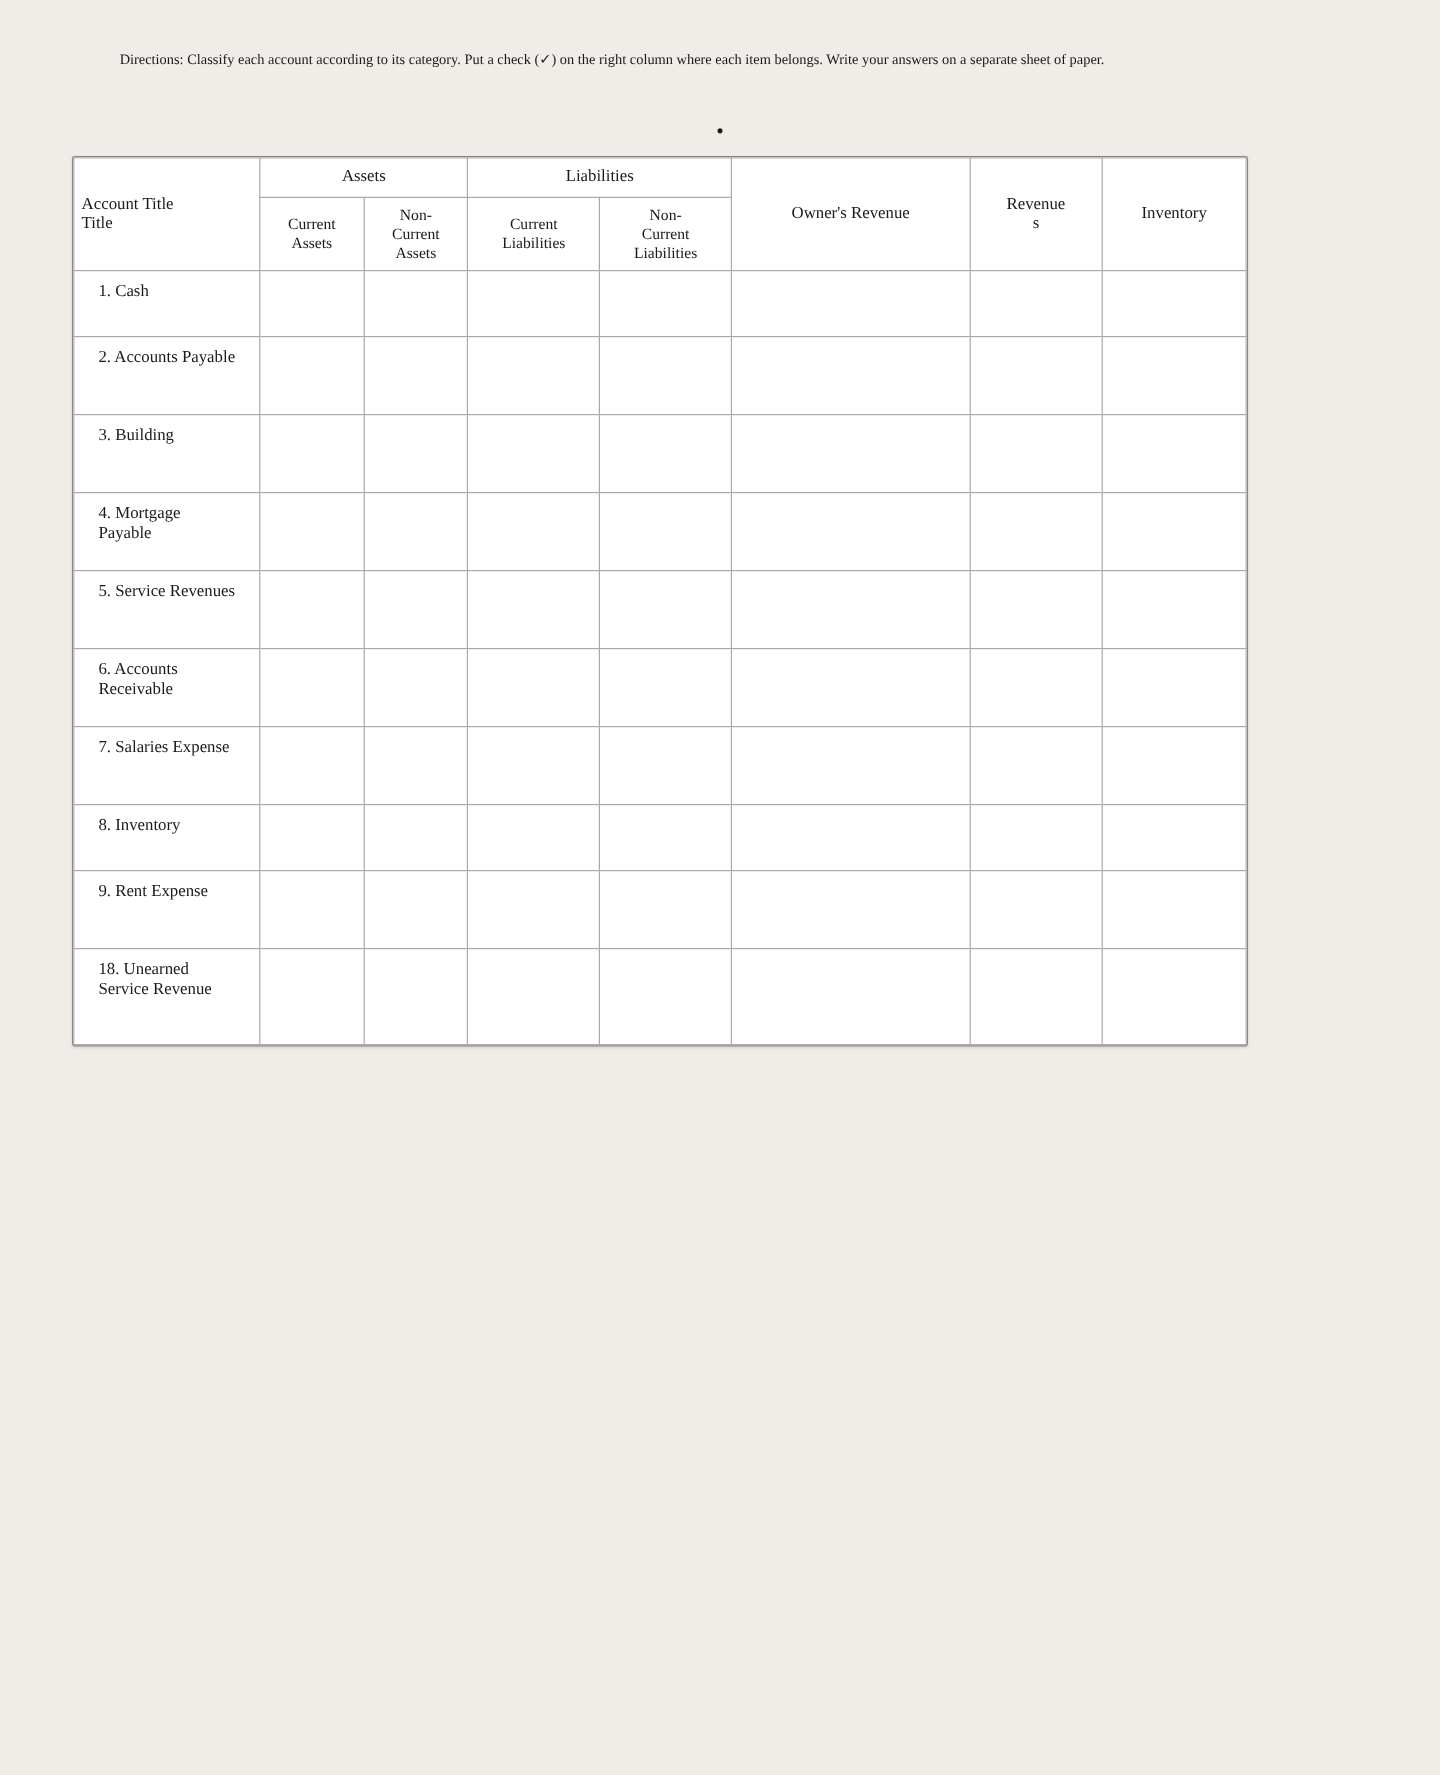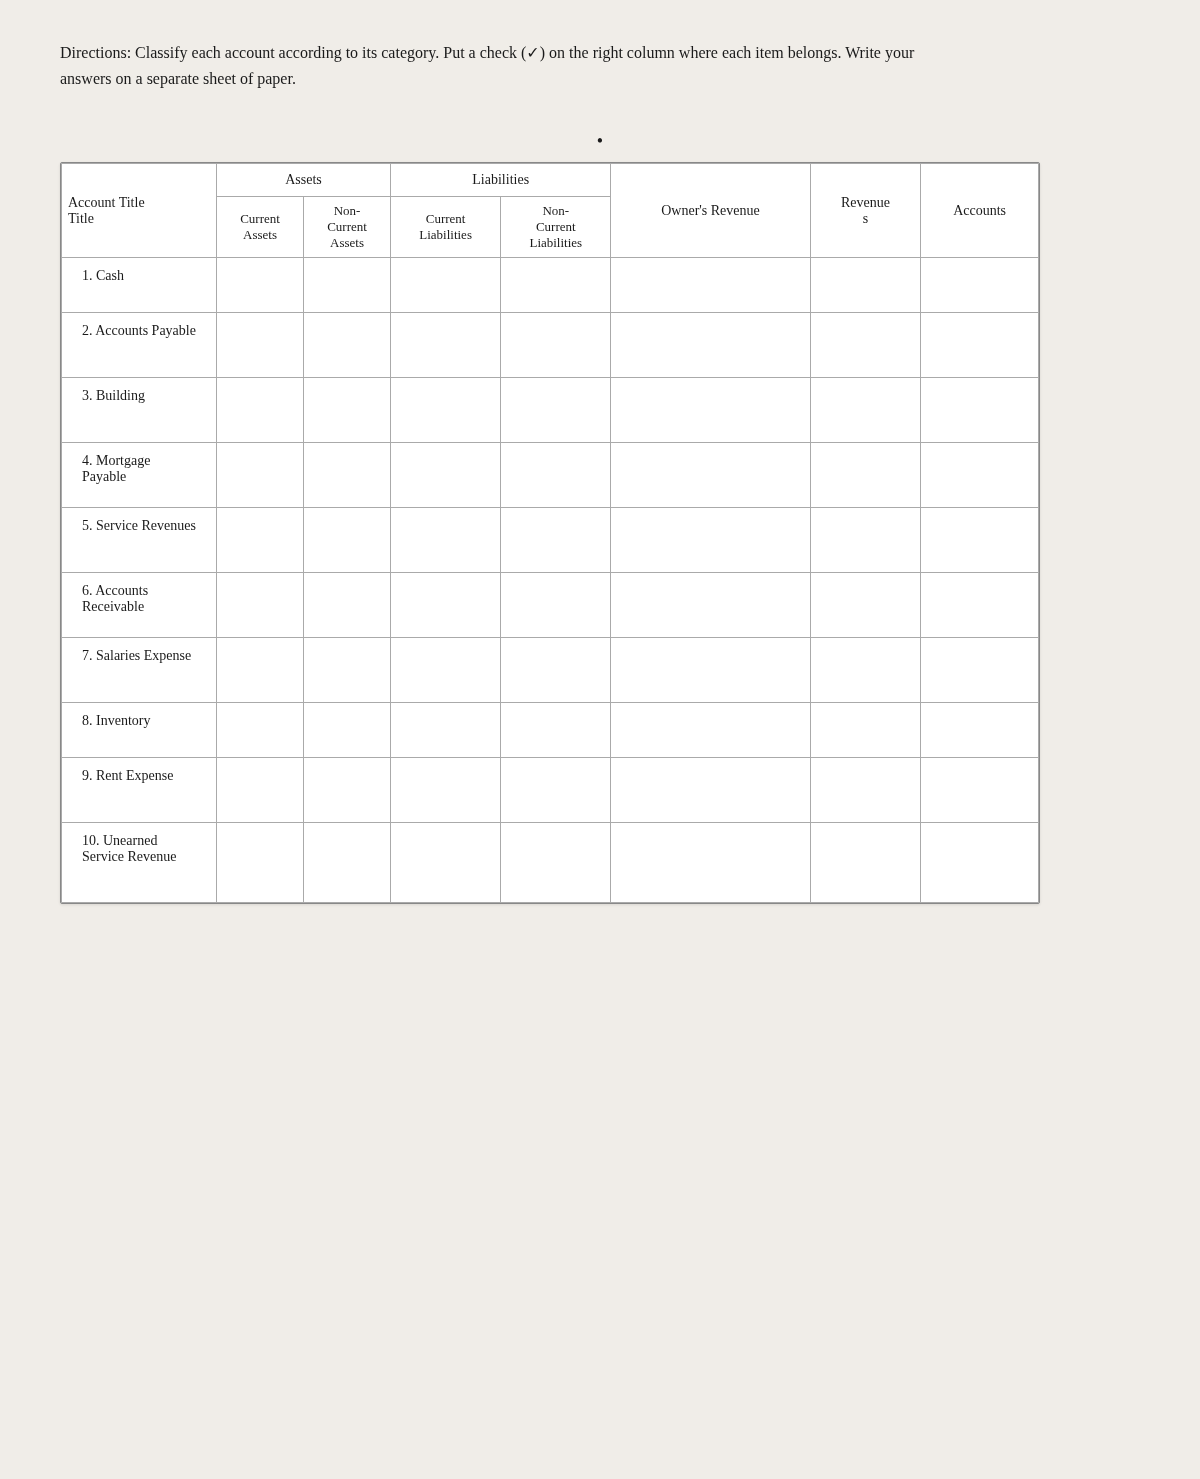--- a/index.html
+++ b/index.html
@@ -10,24 +10,25 @@
 
     body {
       background: #f0ede8;
       font-family: Georgia, 'Times New Roman', serif;
       padding: 40px 60px;
       color: #1a1a1a;
       min-height: 1479px;
     }
 
     .directions {
-      font-size: 16px;
+      font-size: 12px;
       line-height: 1.6;
       margin-bottom: 40px;
       max-width: 900px;
+      text-align: center;
     }
 
     .dot {
       text-align: center;
       font-size: 18px;
       margin-bottom: 10px;
     }
 
     .table-wrapper {
       background: #fff;
@@ -111,21 +112,21 @@
           <br>Title
         </th>
         <th colspan="2">Assets</th>
         <th colspan="2">Liabilities</th>
         <th rowspan="2">
           <span>Owner's Revenue</span>
         </th>
         <th rowspan="2">
           Revenue<br>s
         </th>
-        <th rowspan="2">Accounts</th>
+        <th rowspan="2">Inventory</th>
       </tr>
       <tr class="header-sub">
         <th>
           Current<br>Assets
         </th>
         <th>
           Non-<br>Current<br>Assets
         </th>
         <th>
           Current<br>Liabilities
@@ -230,21 +231,21 @@
         <td></td>
         <td></td>
         <td></td>
         <td></td>
         <td></td>
         <td></td>
         <td></td>
       </tr>
 
       <tr class="tall-row">
-        <td class="account-title-cell">10. Unearned Service Revenue</td>
+        <td class="account-title-cell">18. Unearned Service Revenue</td>
         <td></td>
         <td></td>
         <td></td>
         <td></td>
         <td></td>
         <td></td>
         <td></td>
       </tr>
     </tbody>
   </table>

